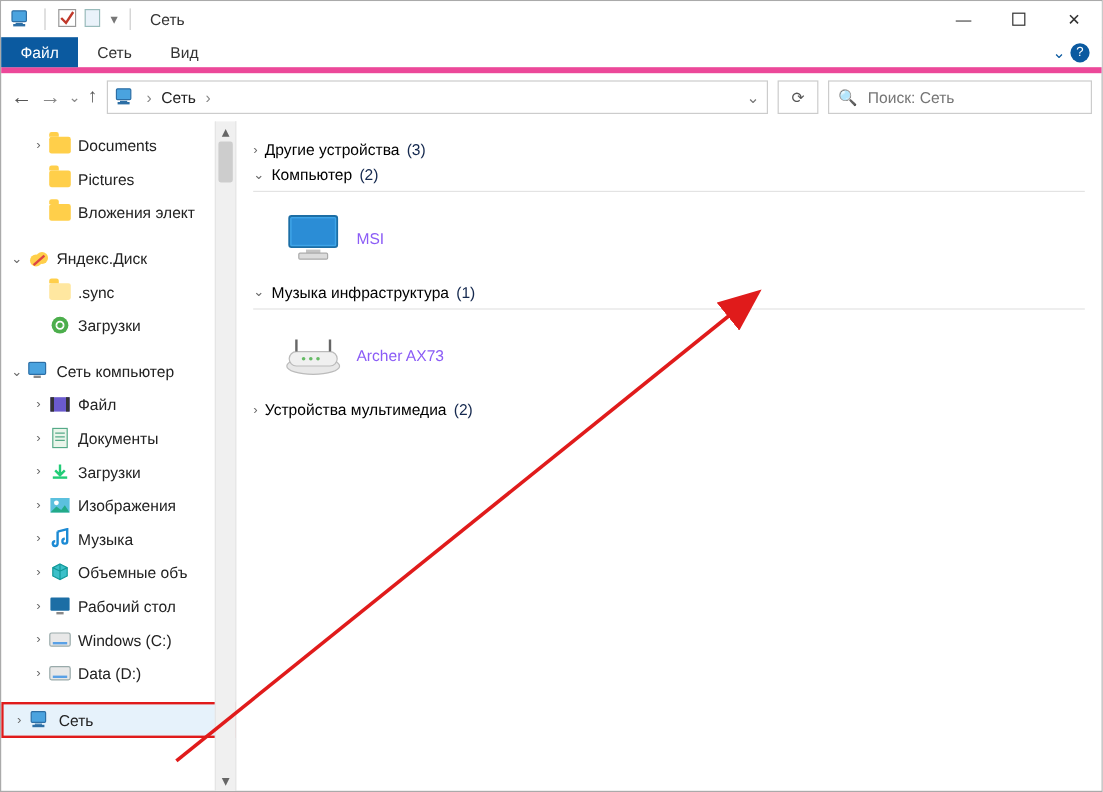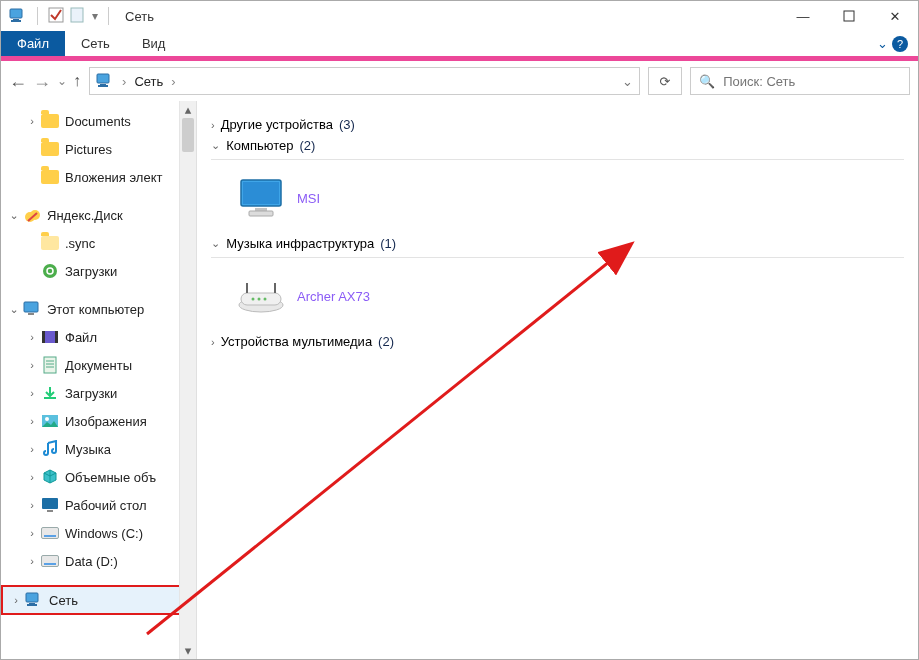--- a/index.html
+++ b/index.html
@@ -205,21 +205,21 @@
           </div>
           <div class="tree-sep"></div>
           <div class="tree-item level0">
             <span class="tw">⌄</span>
             <span class="ic">
               <svg width="18" height="16">
                 <rect x="1" y="1" width="14" height="10" rx="1" fill="#4aa3df" stroke="#2c6ea5"></rect>
                 <rect x="5" y="12" width="6" height="2" fill="#888"></rect>
               </svg>
             </span>
-            <span>Этот компьютер</span>
+            <span>Сеть компьютер</span>
           </div>
           <div class="tree-item level1">
             <span class="tw">›</span>
             <span class="ic">
               <svg width="18" height="16">
                 <rect x="1" y="2" width="16" height="12" fill="#6a5acd"></rect>
                 <rect x="1" y="2" width="3" height="12" fill="#333"></rect>
                 <rect x="14" y="2" width="3" height="12" fill="#333"></rect>
               </svg>
             </span>

